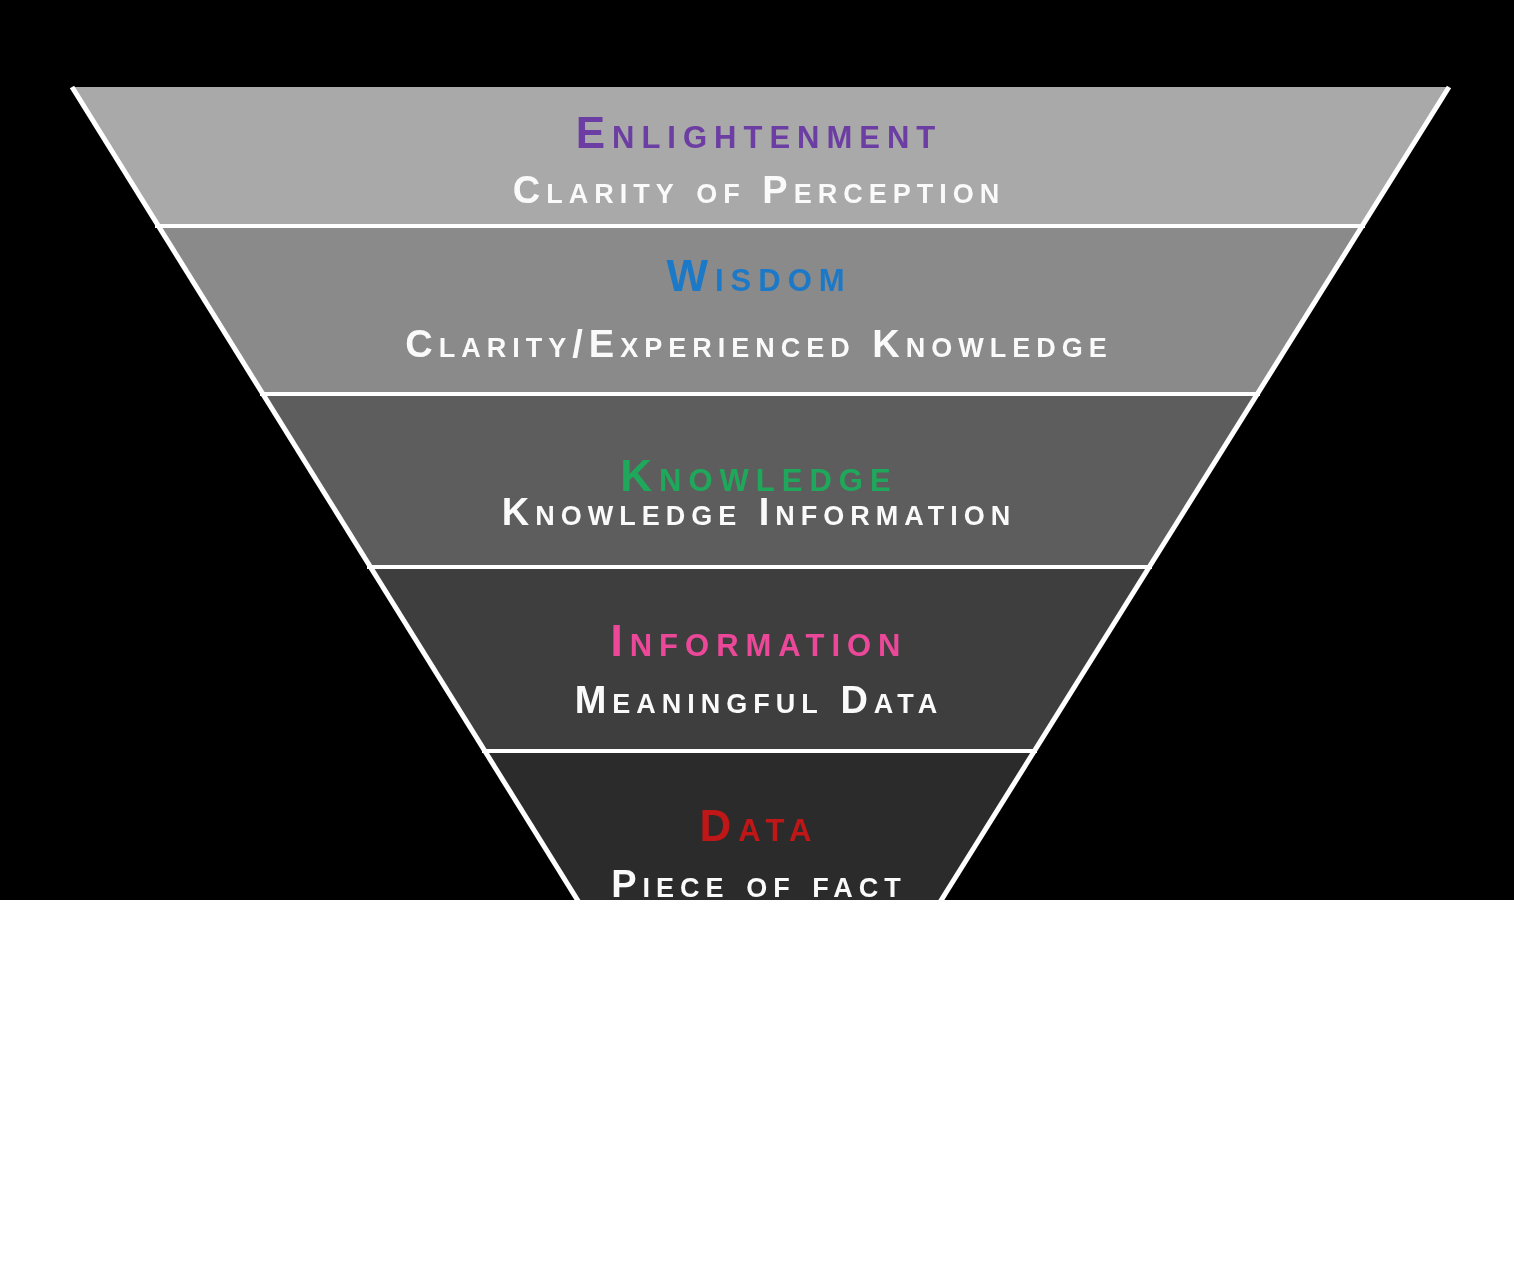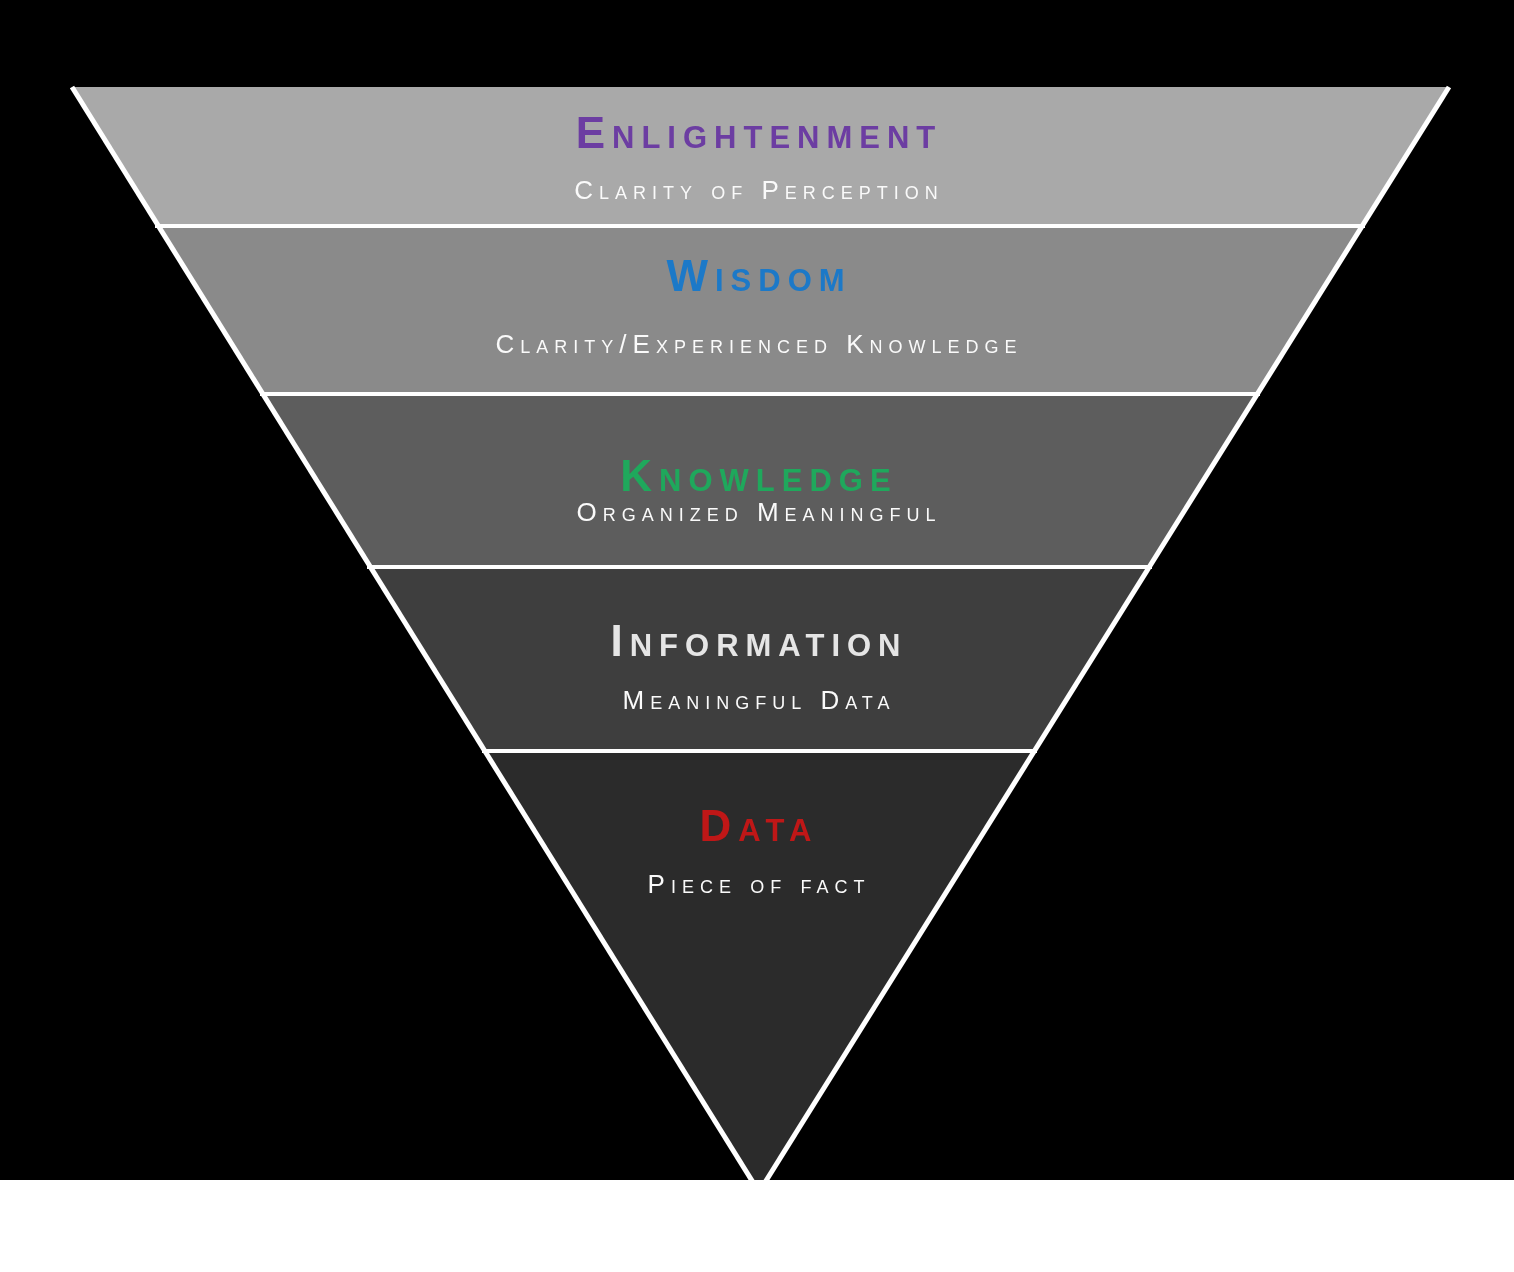--- a/index.html
+++ b/index.html
@@ -2,21 +2,21 @@
 <html><head>
 <meta charset="utf-8">
 <style>
   html, body {
     margin: 0;
     padding: 0;
   }
   .stage {
     position: relative;
     width: 1514px;
-    height: 1180px;
+    height: 900px;
     overflow: hidden;
     background: #000;
     font-family: "Liberation Sans", sans-serif;
   }
   .pyramid-svg {
     position: absolute;
     left: 0;
     top: 0;
   }
   .layer-text {
@@ -26,22 +26,22 @@
     white-space: nowrap;
     font-variant: small-caps;
     text-align: center;
   }
   .layer-title {
     font-size: 44px;
     font-weight: 700;
     letter-spacing: 7px;
   }
   .layer-subtitle {
-    font-size: 26px;
-    font-weight: 400;
+    font-size: 38px;
+    font-weight: 700;
     letter-spacing: 6px;
   }
   .t1 { top: 133px; }
   .s1 { top: 190px; }
   .t2 { top: 276px; }
   .s2 { top: 344px; }
   .t3 { top: 456px; margin-top: 20px; }
   .s3 { top: 512px; }
   .t4 { top: 641px; }
   .s4 { top: 700px; text-align: center; }
@@ -70,21 +70,21 @@
     <line x1="1449" y1="87" x2="759" y2="1192" stroke-width="5" stroke="#ffffff"></line>
   </svg>
 
   <div class="layer-text layer-title t1" style="color: rgb(108, 61, 162);">Enlightenment</div>
   <div class="layer-text layer-subtitle s1" style="color: rgb(250, 250, 250);">Clarity of Perception</div>
 
   <div class="layer-text layer-title t2" style="color: rgb(28, 121, 200);">Wisdom</div>
   <div class="layer-text layer-subtitle s2" style="color: rgb(250, 250, 250);">Clarity/Experienced Knowledge</div>
 
   <div class="layer-text layer-title t3" style="color: rgb(31, 168, 92);">Knowledge</div>
-  <div class="layer-text layer-subtitle s3" style="color: rgb(250, 250, 250);">Organized Meaningful</div>
+  <div class="layer-text layer-subtitle s3" style="color: rgb(250, 250, 250);">Knowledge Information</div>
 
-  <div class="layer-text layer-title t4" style="color: #e5e5e5;">Information</div>
+  <div class="layer-text layer-title t4" style="color: #ec4899;">Information</div>
   <div class="layer-text layer-subtitle s4" style="color: rgb(250, 250, 250);">Meaningful Data</div>
 
   <div class="layer-text layer-title t5" style="color: rgb(191, 23, 23);">Data</div>
   <div class="layer-text layer-subtitle s5" style="color: rgb(250, 250, 250);">Piece of fact</div>
 
 </div>
 
 </body></html>

